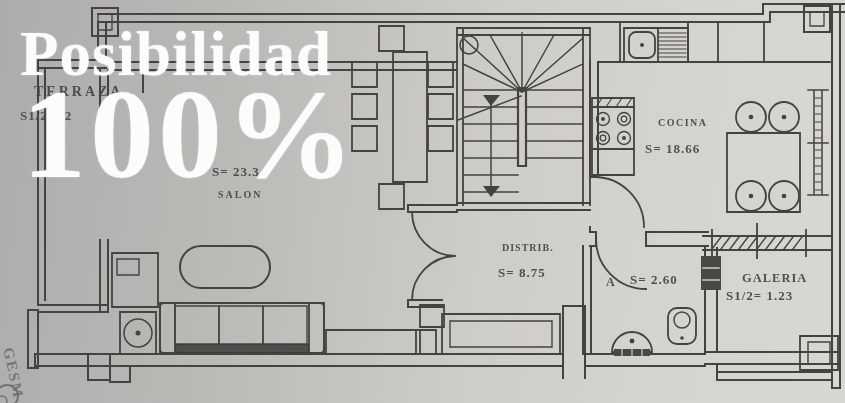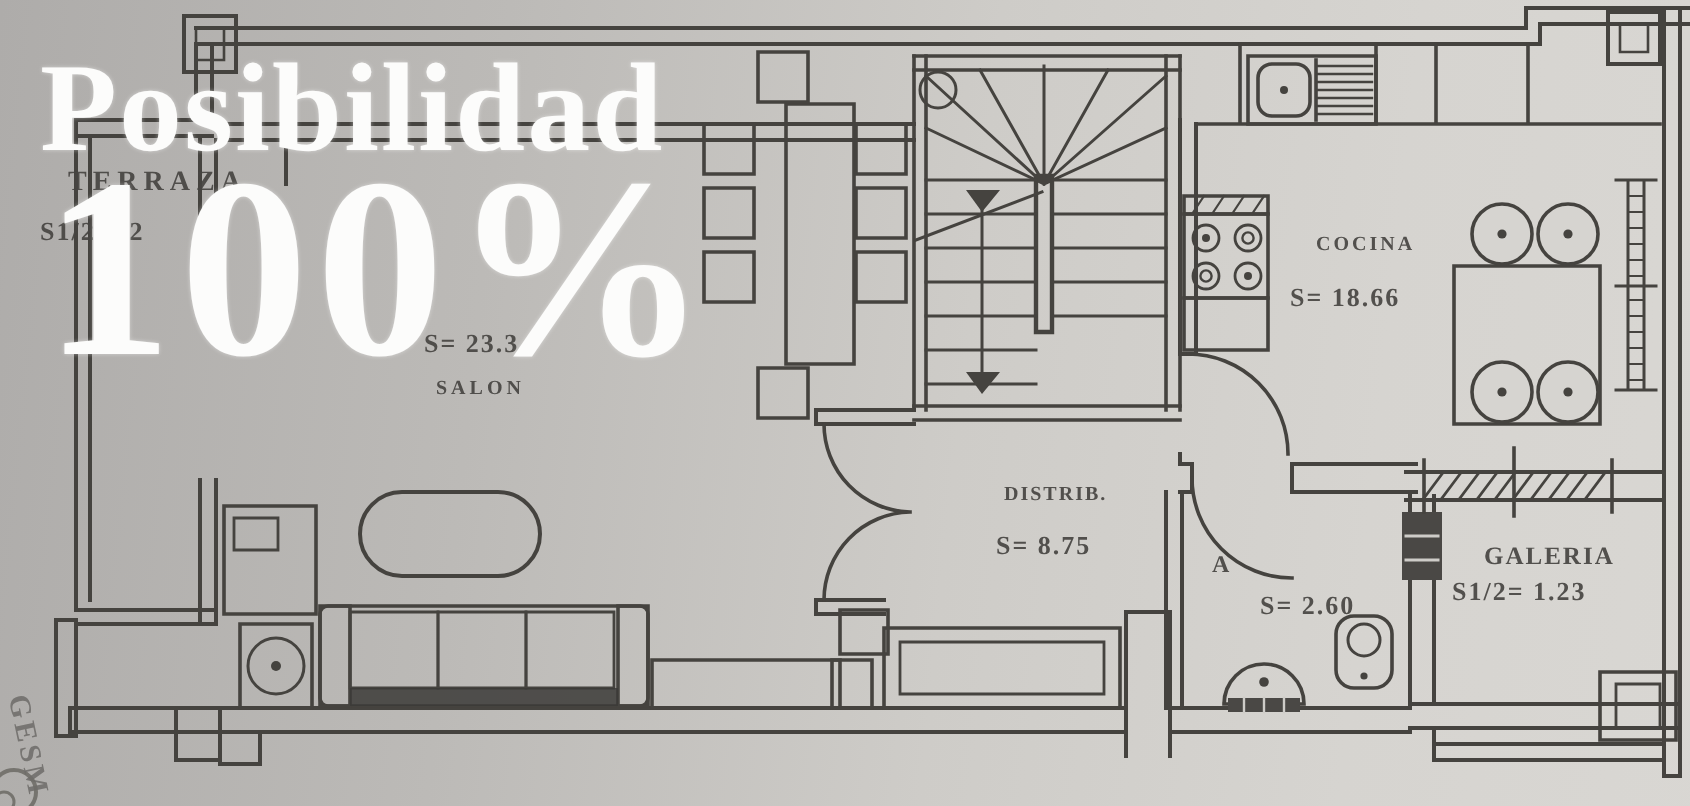--- a/index.html
+++ b/index.html
@@ -232,21 +232,21 @@
   <div class="label room-name" style="left:218px;top:144px;margin-top:45px;">SALON</div>
   <div class="label room-area" style="left:212px;top:164px;">S= 23.3</div>
 
   <div class="label room-name" style="left:658px;top:117px;letter-spacing:1.5px;">COCINA</div>
   <div class="label room-area" style="left:645px;top:141px;">S= 18.66</div>
 
   <div class="label room-name" style="left:502px;top:242px;letter-spacing:1px;">DISTRIB.</div>
   <div class="label room-area" style="left:498px;top:265px;">S= 8.75</div>
 
   <div class="label room-name" style="left:606px;top:275px;font-size:12px;">A</div>
-  <div class="label room-area" style="left:630px;top:295px;">S= 2.60</div>
+  <div class="label room-area" style="left:630px;top:272px;">S= 2.60</div>
 
   <div class="label room-name" style="left:742px;top:271px;font-size:12.5px;letter-spacing:1px;">GALERIA</div>
   <div class="label room-area" style="left:726px;top:288px;">S1/2= 1.23</div>
 
   <div class="wm wm-1">Posibilidad</div>
   <div class="wm wm-2">100%</div>
 
   <div class="stamp">GESM</div>
 
 </div>

